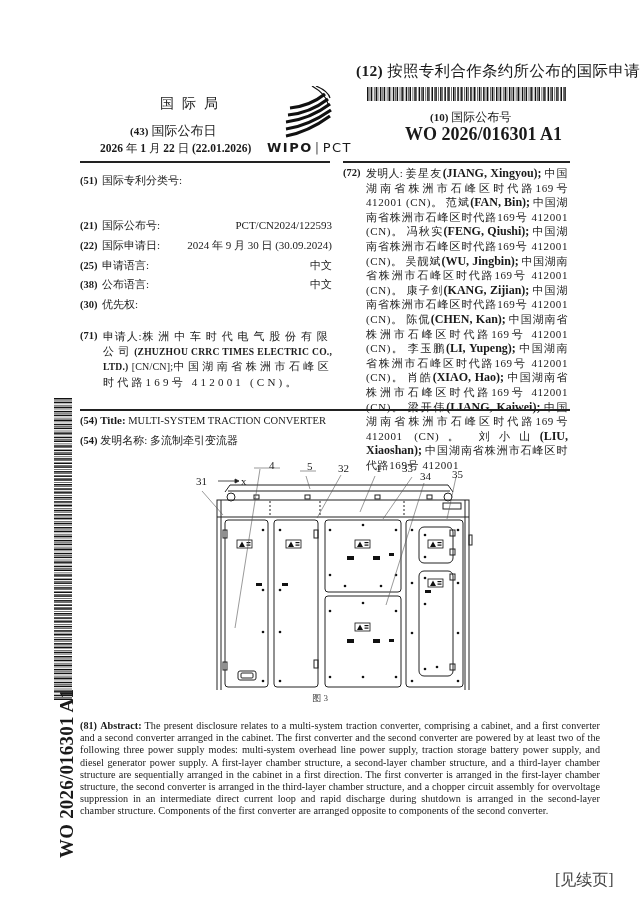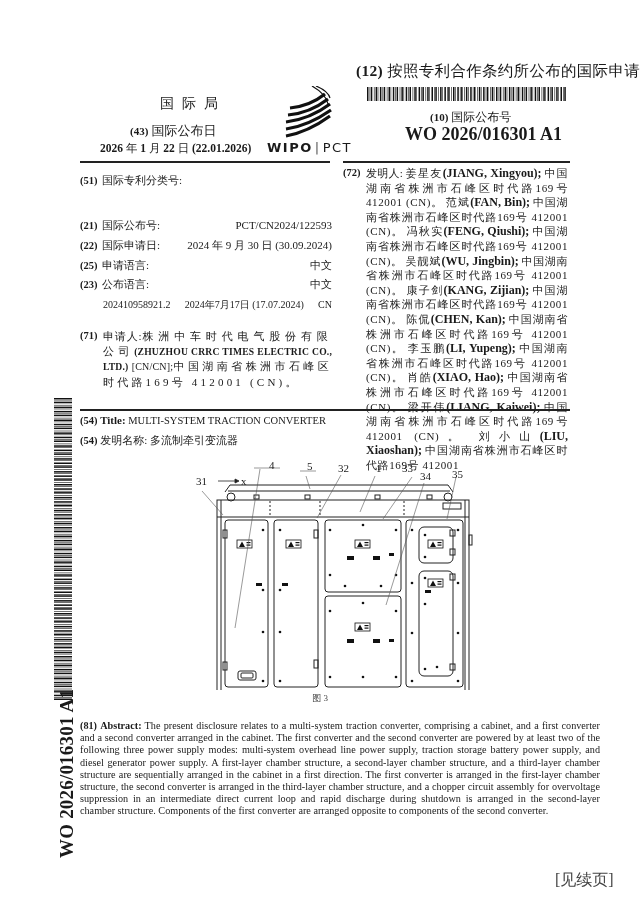--- a/index.html
+++ b/index.html
@@ -226,29 +226,25 @@
 </div>
 <div class="abs lcol row" style="top:231px;">
   <span><span class="fld-num">(22)</span><span>国际申请日:</span></span>
   <span>2024 年 9 月 30 日 (30.09.2024)</span>
 </div>
 <div class="abs lcol row" style="top:251px;">
   <span><span class="fld-num">(25)</span><span>申请语言:</span></span>
   <span>中文</span>
 </div>
 <div class="abs lcol row" style="top:270px;">
-  <span><span class="fld-num">(23)</span><span>公布语言:</span></span>
+  <span><span class="fld-num">(38)</span><span>公布语言:</span></span>
   <span>中文</span>
 </div>
 <div class="abs lcol" style="top:290px;">
-  <div class="indent row" style="font-size:10px;">
-    <span>202410958921.2</span>
-    <span>2024年7月17日 (17.07.2024)</span>
-    <span>CN</span>
-  </div>
+  <div><span class="fld-num">(30)</span><span>优先权:</span></div>
 </div>
 <div class="abs lcol" style="top:321px; line-height:14.5px; text-align:justify;">
   <span class="fld-num" style="position:absolute; left:0; top:0;">(71)</span>
   <div class="indent" style="letter-spacing:0.2px;">
     <span>申请人:</span><span style="letter-spacing:4.2px;">株洲中车时代电气股份有限公司</span><span class="en-bold" style="font-size:9.6px;">(ZHUZHOU CRRC TIMES ELECTRIC CO., LTD.)</span>
     <span style="font-size:10px;">[CN/CN];</span><span style="letter-spacing:3.2px;">中国湖南省株洲市石峰区时代路169号 412001 (CN)。</span>
   </div>
 </div>
 
 <div id="inventors" class="abs">

